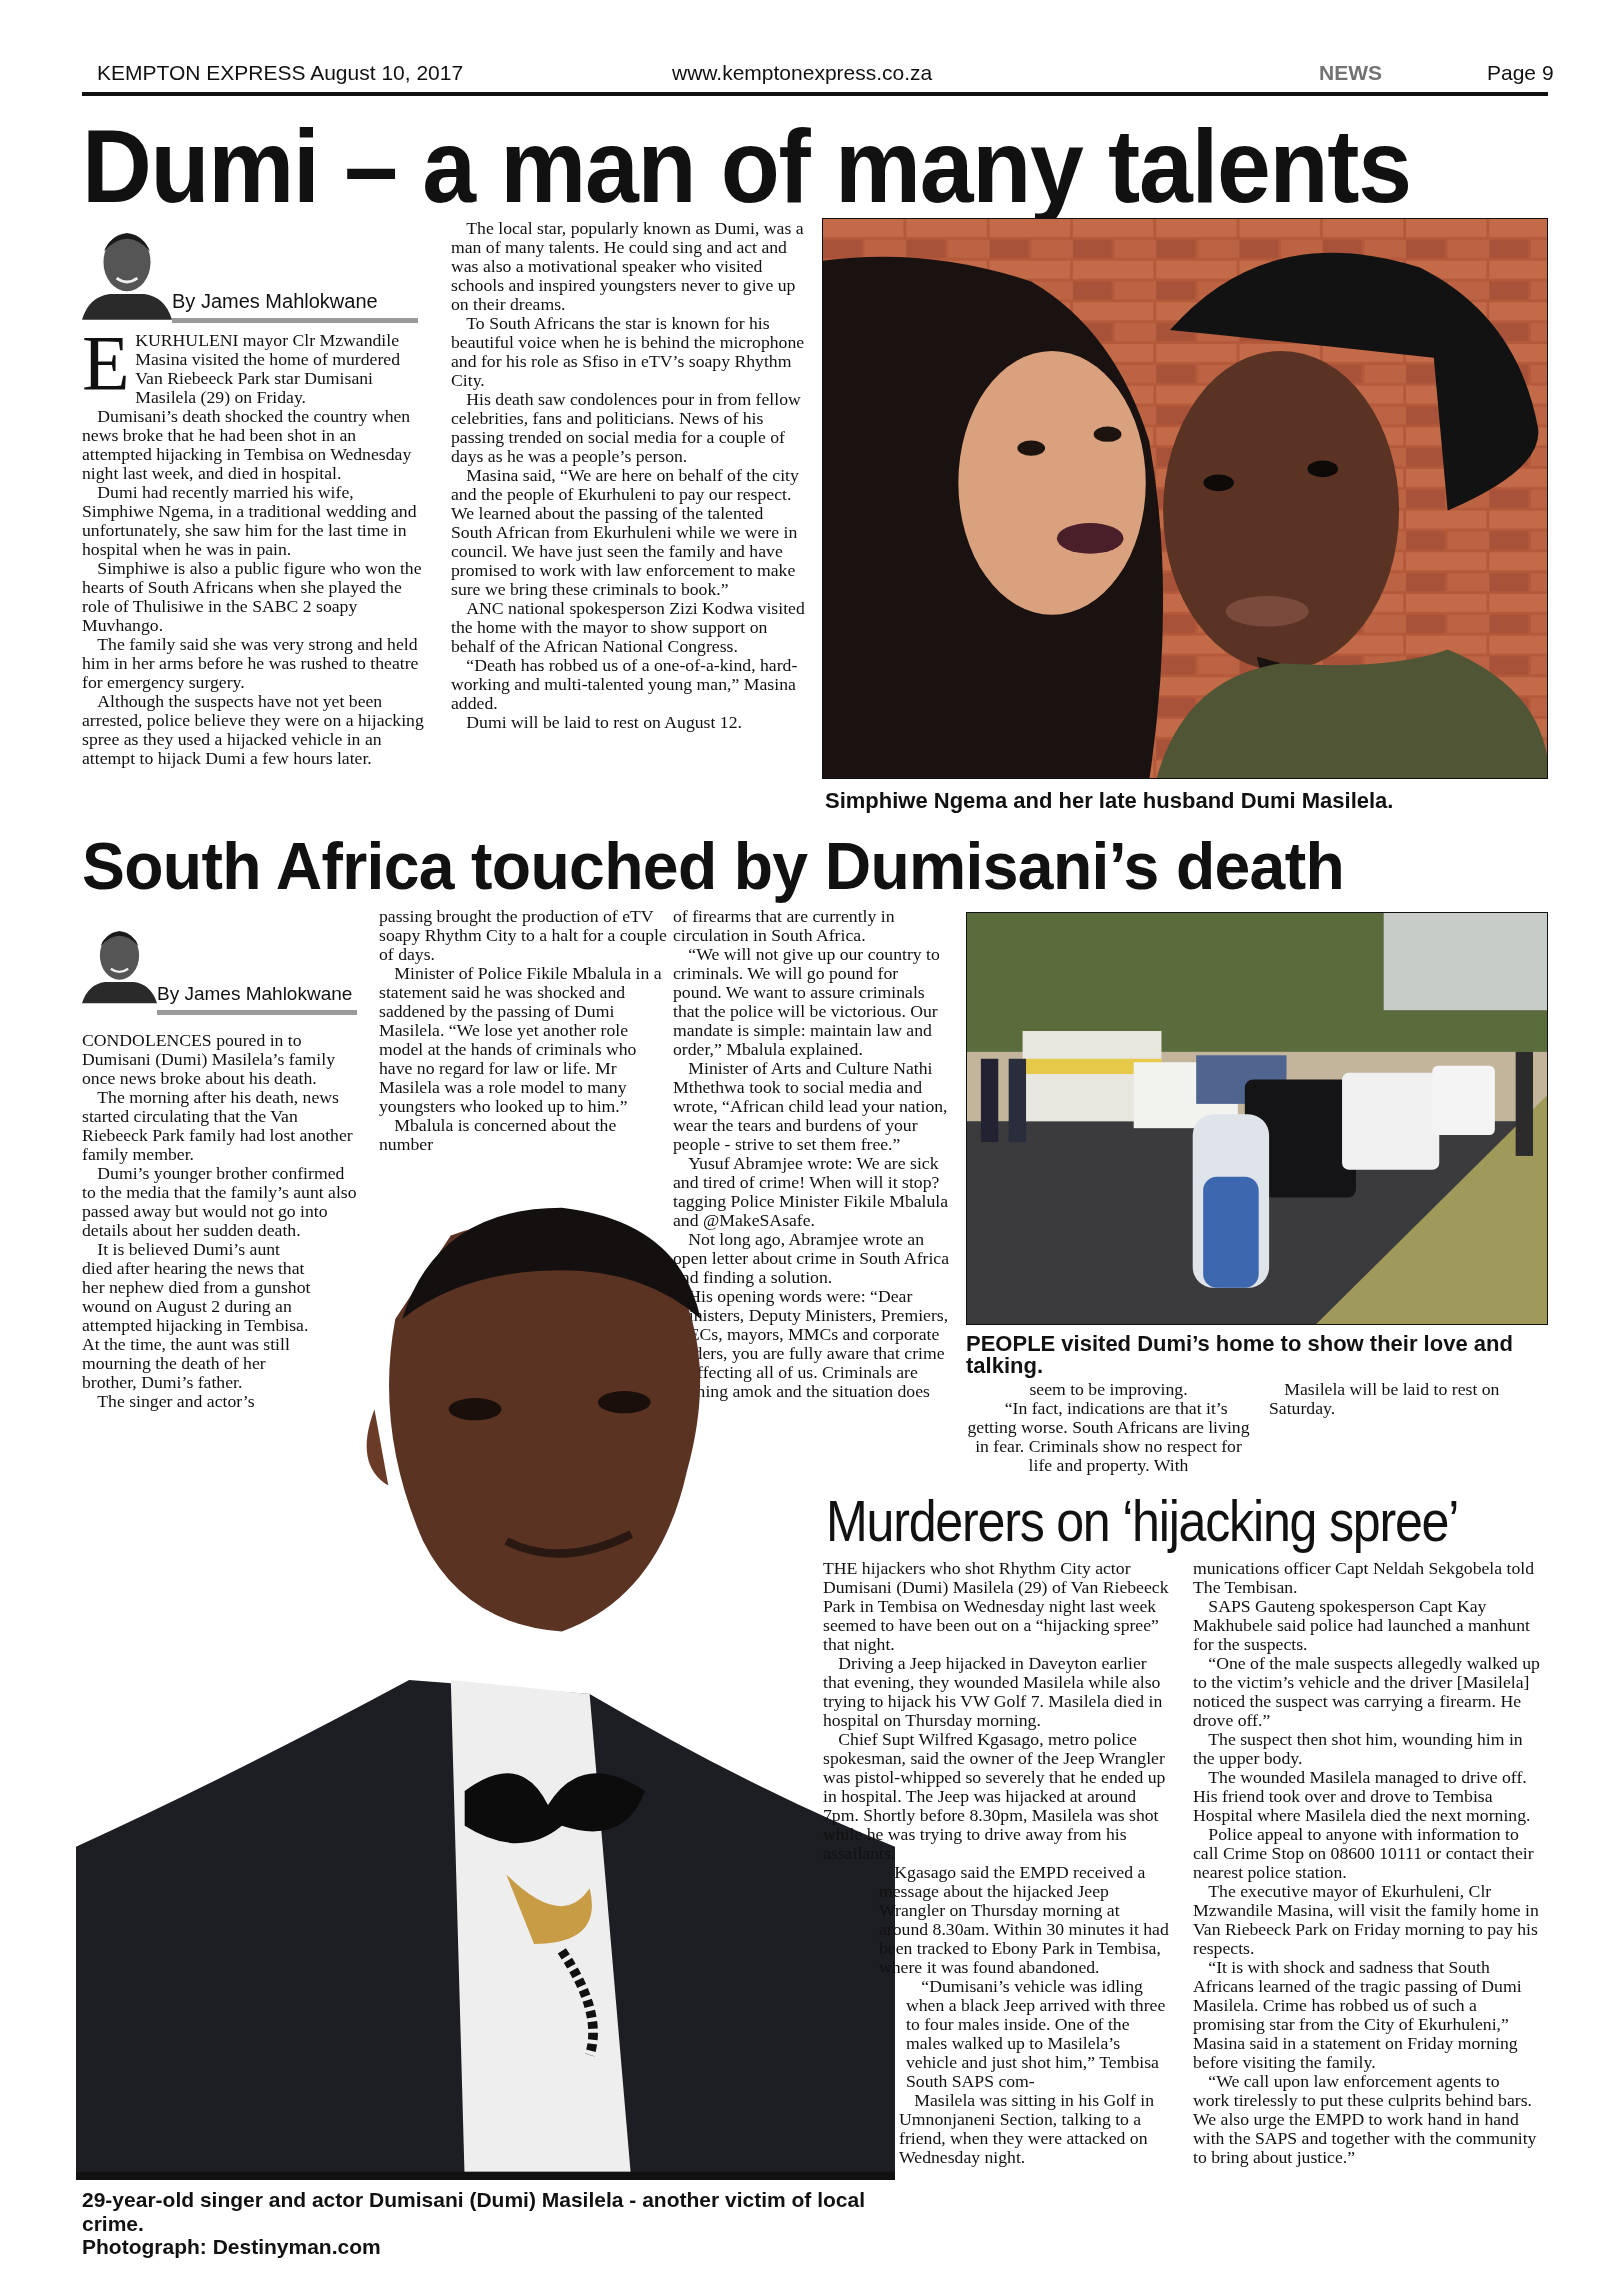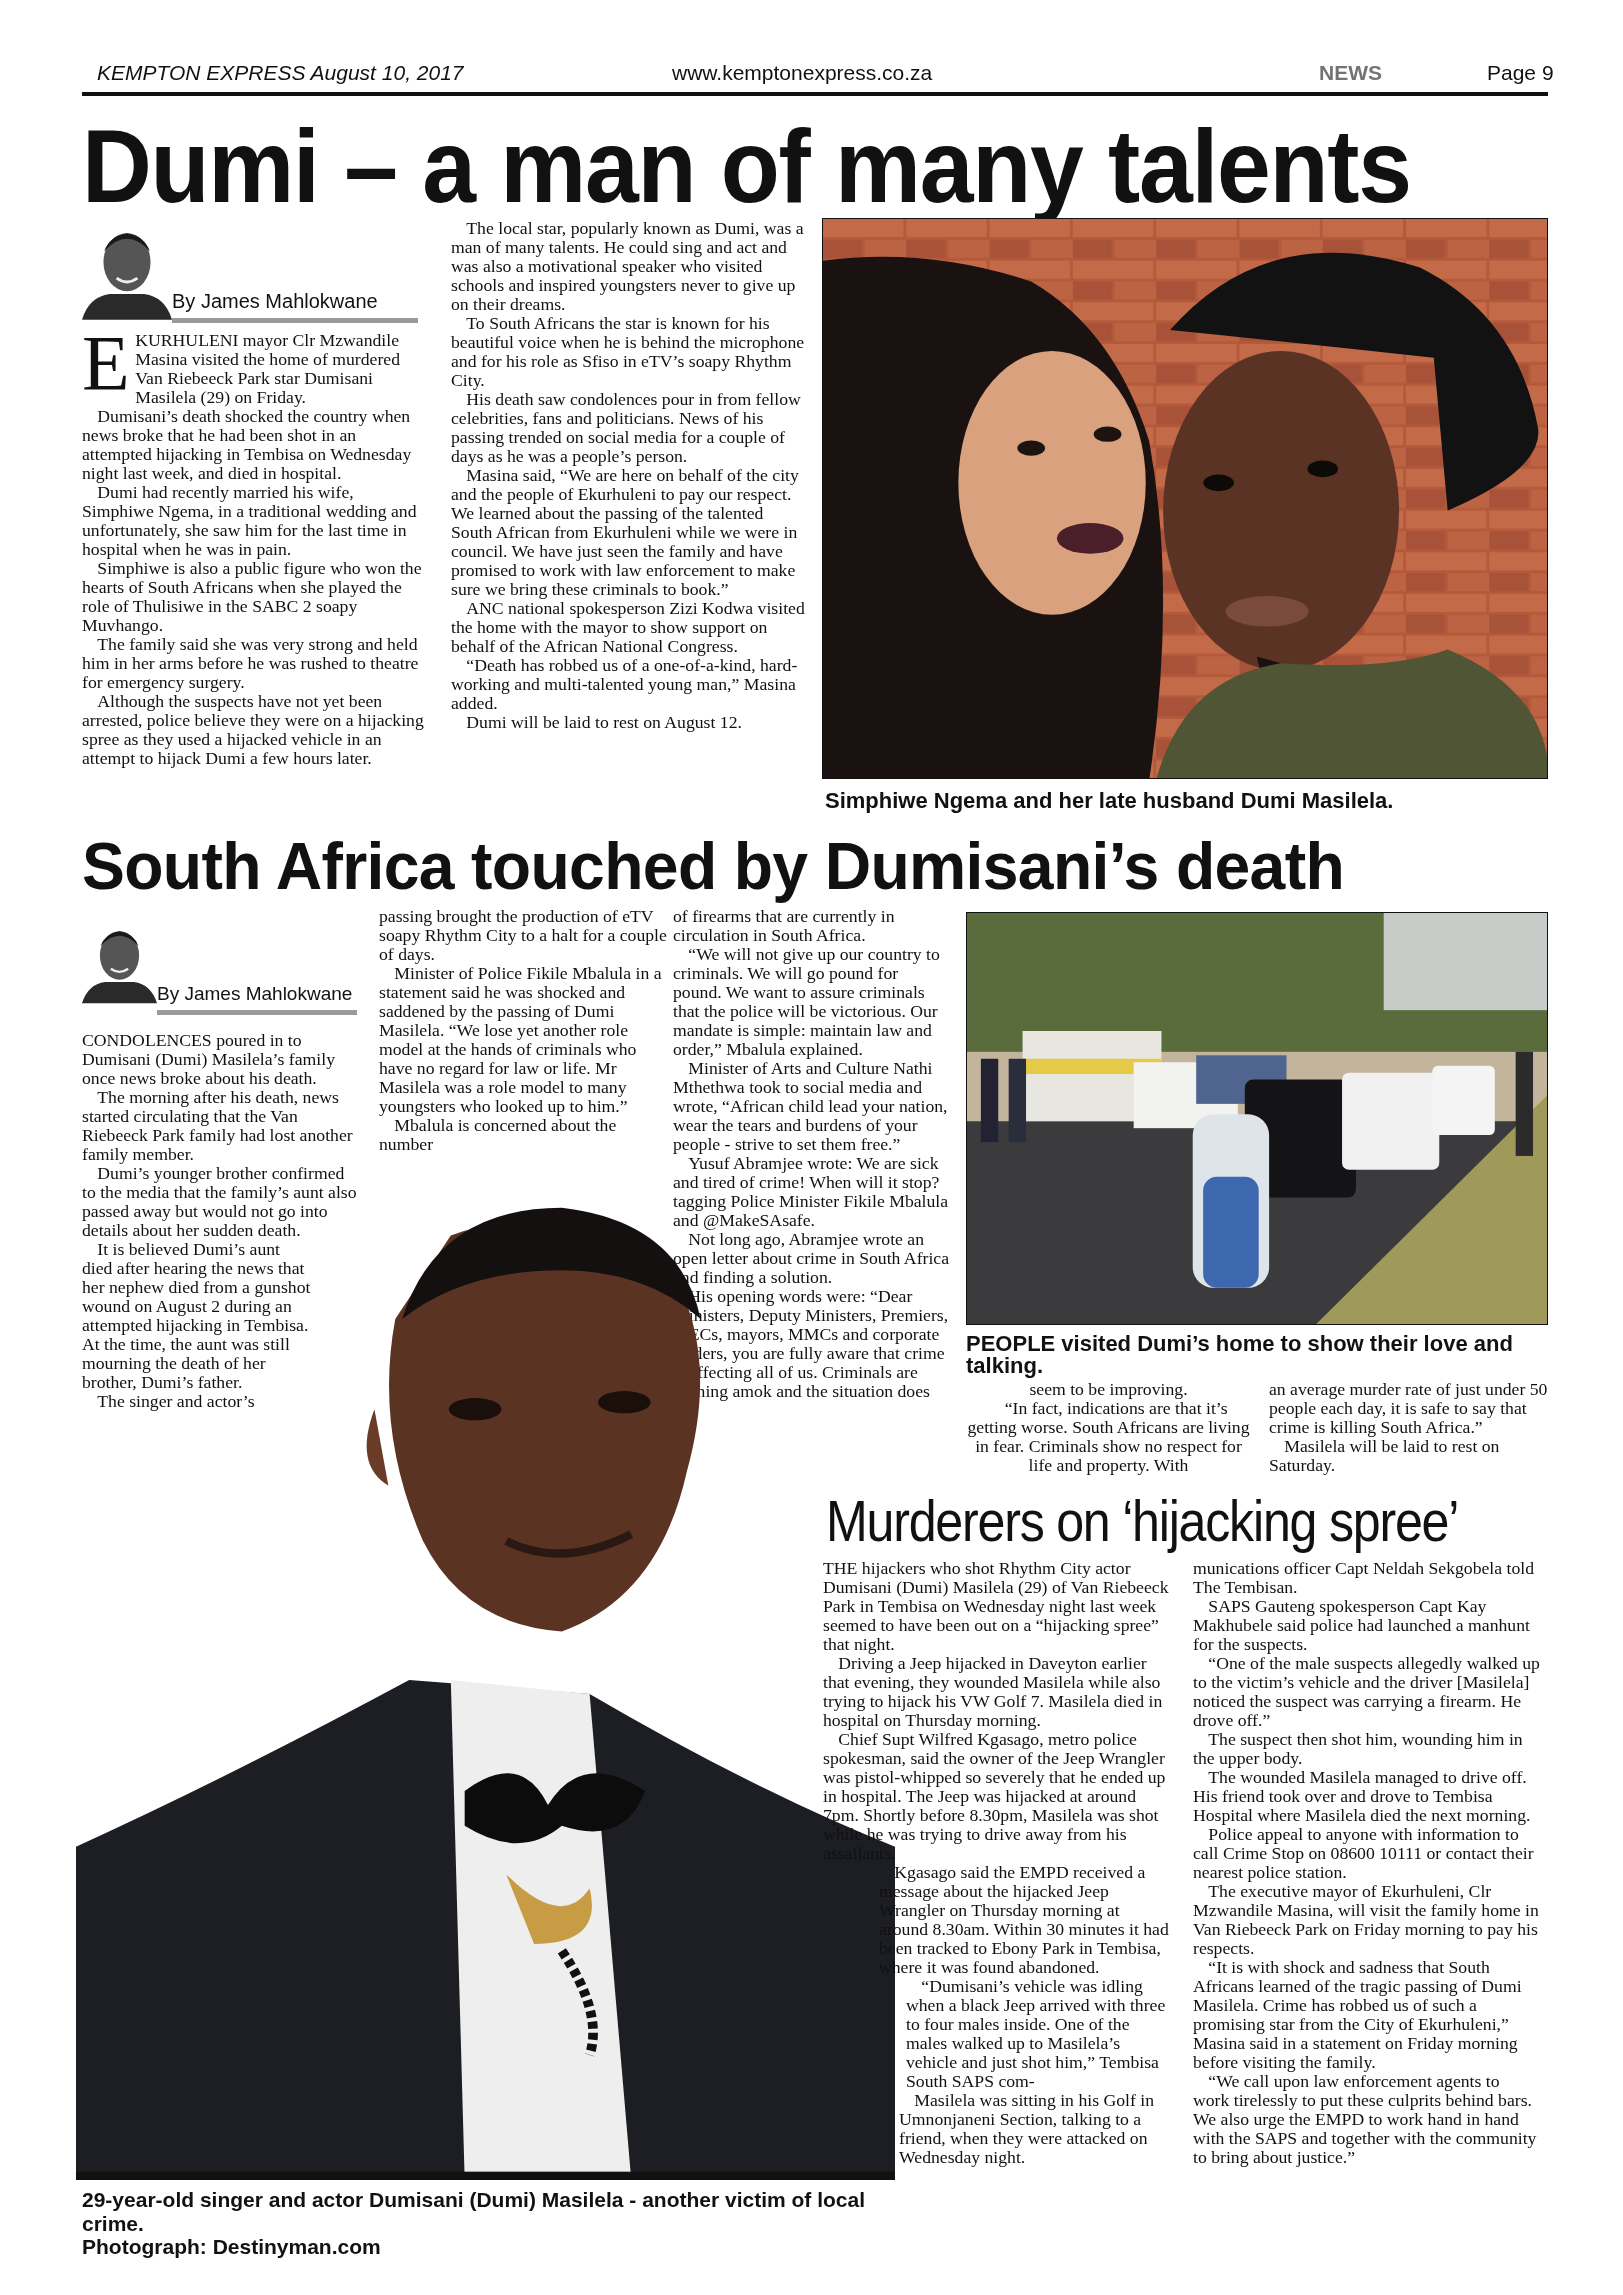--- a/index.html
+++ b/index.html
@@ -24,21 +24,21 @@
   .byline .bar { position: absolute; left: 90px; right: 0; bottom: 0; height: 4.9px; background: #9a9a9a; }
 
   .dropcap { float: left; font-family: "Liberation Serif", serif; font-size: 78px; line-height: 58px; margin: 2.8px 5.6px -2.8px 0; }
 
   .photo { overflow: hidden; border: 1.4px solid #111; box-sizing: border-box; }
   .caption { font-family: "Liberation Sans", sans-serif; font-weight: bold; font-size: 22px; line-height: 22px; }
 </style>
 </head>
 <body>
 
-<div class="abs mast" style="left:97px;font-style:italic;">KEMPTON EXPRESS August 10, 2017</div>
+<div class="abs mast" style="left:97px;">KEMPTON EXPRESS August 10, 2017</div>
 <div class="abs mast" style="left:672px;">www.kemptonexpress.co.za</div>
 <div class="abs mast" style="left:1319px; color:#737373; font-weight:bold;">NEWS</div>
 <div class="abs mast" style="left:1487px;">Page 9</div>
 <div class="abs rule-top"></div>
 
 <div class="abs headline-1">Dumi – a man of many talents</div>
 
 <div class="abs byline" style="left:82px; top:219px; width:336px;">
   <div class="face">
     <svg width="90" height="101" viewBox="0 0 130 145">
@@ -159,21 +159,20 @@
     <rect x="790" y="200" width="25" height="150" fill="#2b2b2b"></rect>
   </svg>
 </div>
 <div class="abs caption" style="left:966px; top:1333px; width:597px;">PEOPLE visited Dumi’s home to show their love and talking.</div>
 
 <div class="abs body-text" style="left:966px; top:1380px; width:285px;text-align:center;">
   <p class="first">seem to be improving.</p>
   <p>“In fact, indications are that it’s getting worse. South Africans are living in fear. Criminals show no respect for life and property. With</p>
 </div>
 <div class="abs body-text" style="left:1269px; top:1380px; width:285px;">
-  <p class="first">an average murder rate of just under 50 people each day, it is safe to say that crime is killing South Africa.”</p>
   <p>Masilela will be laid to rest on Saturday.</p>
 </div>
 
 <div class="abs" style="left:76px; top:1180px; width:819px; height:1000px; overflow:hidden;">
   <svg width="819" height="1000" viewBox="0 0 1180 1440" preserveAspectRatio="none">
     <path d="M540 80 Q700 20 850 120 Q930 240 880 420 Q840 600 700 650 Q560 640 500 520 Q430 360 460 200 Z" fill="#5a3322"></path>
     <path d="M470 200 Q520 40 700 40 Q870 60 900 200 Q820 130 700 130 Q560 130 470 200Z" fill="#151010"></path>
     <ellipse cx="575" cy="330" rx="38" ry="16" fill="#1a0f0b"></ellipse>
     <ellipse cx="790" cy="320" rx="38" ry="16" fill="#1a0f0b"></ellipse>
     <path d="M620 520 Q700 560 800 510" stroke="#2a1812" stroke-width="12" fill="none"></path>

